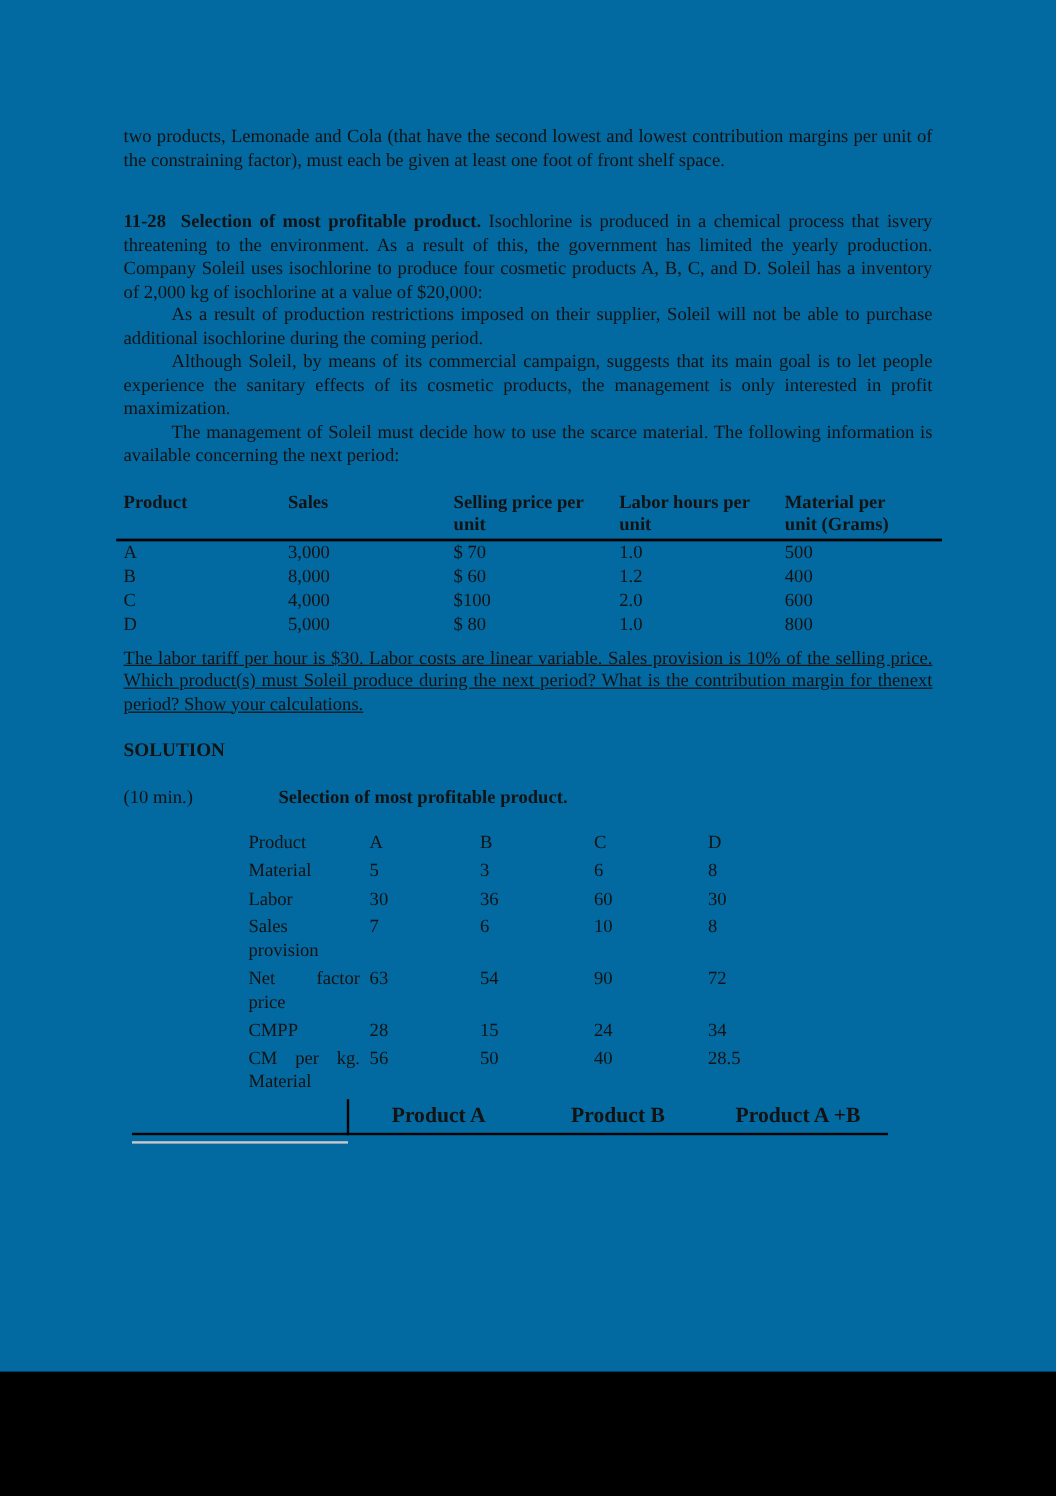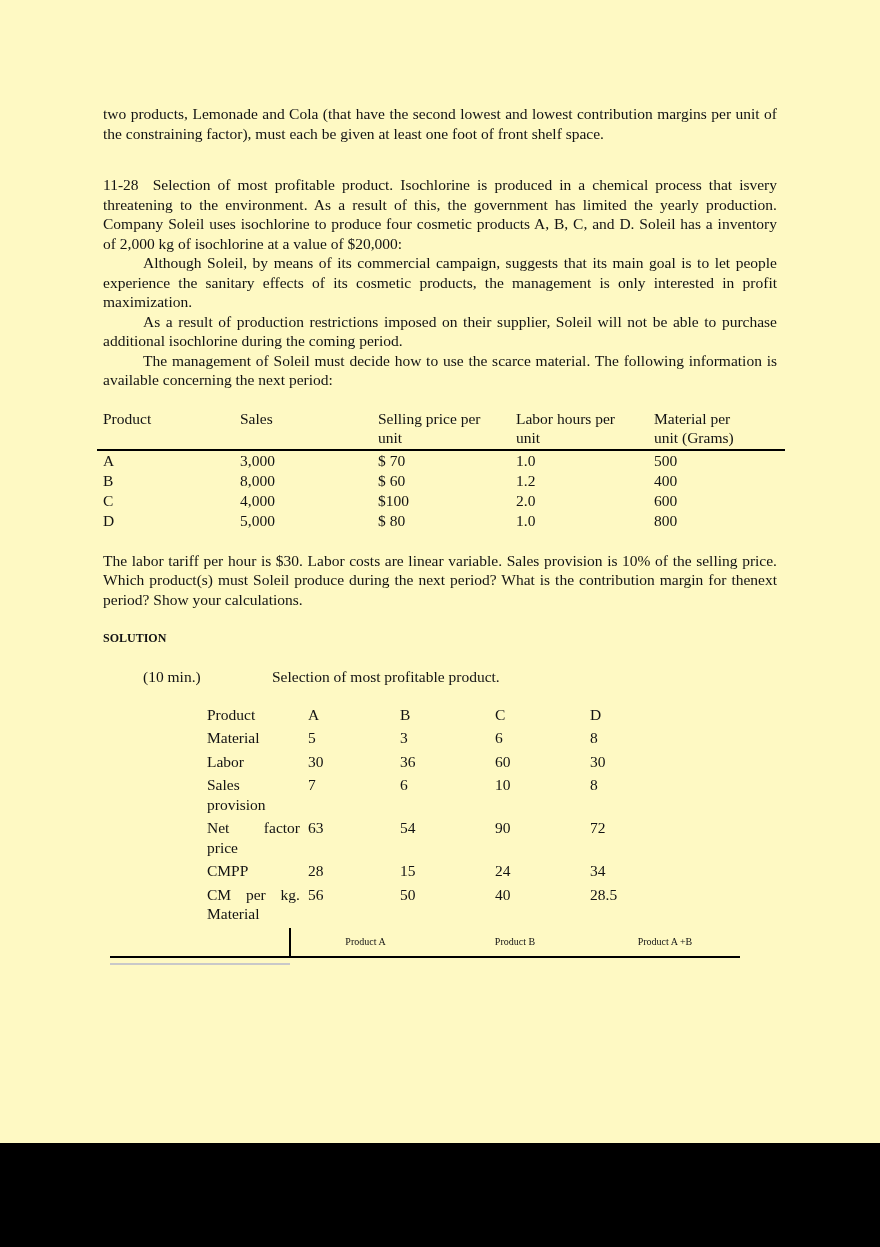--- a/index.html
+++ b/index.html
@@ -1,73 +1,73 @@
 <!DOCTYPE html>
 <html><head>
 <meta charset="utf-8">
 <style>
   html,body { margin:0; padding:0; background:#ffffff; }
   .screen {
     position:relative; width:880px; height:1247px; overflow:hidden;
-    background:#fef9c3; color:#131313;
+    background:#0369a1; color:#131313;
     font-family:"Liberation Serif","DejaVu Serif",serif;
     font-size:15.5px; line-height:19.5px;
   }
   .content { position:absolute; left:103px; top:0; width:674px; padding-top:104px; }
   p { margin:0; }
   .para { text-align:justify; }
   .mt-problem { margin-top:32px; }
   .ind { text-indent:40px; text-align:justify; }
-  b, th, .bold { font-weight:normal; }
+  b, th, .bold { font-weight:bold; }
 
   
   table.dt { border-collapse:collapse; table-layout:fixed; width:688px; margin:19px 0 0 -6px; }
   table.dt th, table.dt td { text-align:left; vertical-align:top; padding:0; line-height:19.5px; font-size:15.5px; }
   table.dt th { white-space:pre-line; border-bottom:2px solid #000000; padding-bottom:1px; }
   table.dt th:first-child, table.dt td:first-child { padding-left:6px; }
   table.dt .c1 { width:143px; } table.dt .c2 { width:138px; } table.dt .c3 { width:138px; }
   table.dt .c4 { width:138px; } table.dt .c5 { width:131px; }
   table.dt td { padding-top:0.5px; }
 
-  .q { margin-top:20px; }
-  h3.sol-h { margin:19px 0 0 0; font-size:12px; line-height:20px; }
+  .q { margin-top:8px;text-decoration:underline; }
+  h3.sol-h { margin:19px 0 0 0; font-size:16px; line-height:20px; }
   .minline { display:flex; margin-top:19px; }
-  .minline .time { width:129px; flex:0 0 129px;margin-left:40px; }
+  .minline .time { width:129px; flex:0 0 129px; }
 
   
   table.sol { border-collapse:collapse; table-layout:fixed; width:480px; margin:16px 0 0 104px; }
   table.sol td { vertical-align:top; padding:2px 0; line-height:19.5px; font-size:15.5px; text-align:left; }
   table.sol td:first-child { width:101px; padding-right:8px; white-space:pre-line;
     text-align:justify; text-align-last:justify; box-sizing:border-box; }
   table.sol td:nth-child(2) { width:92px; }
   table.sol td:nth-child(3) { width:95px; }
   table.sol td:nth-child(4) { width:95px; }
   table.sol td:nth-child(5) { width:97px; }
 
   
   table.comp { border-collapse:collapse; table-layout:fixed; width:630px; margin:2px 0 0 7px; }
-  table.comp th { height:28px; box-sizing:border-box; font-size:10px; text-align:center;
+  table.comp th { height:28px; box-sizing:border-box; font-size:18px; text-align:center;
     vertical-align:bottom; padding:4px 0 5px 0; border-bottom:2px solid #000000; }
   table.comp th.stub { width:180px; border-right:2px solid #000000; }
   .ghost-line { width:180px; height:2px; background:#c9c9c9; margin:5px 0 0 7px; }
 
   .bottom-bar { position:absolute; left:0; top:1143px; width:880px; height:104px; background:#000000; }
 </style>
 </head>
 <body>
 
 <div class="screen">
   <div class="content">
 
     <p class="para">two products, Lemonade and Cola (that have the second lowest and lowest contribution margins per unit of the constraining factor), must each be given at least one foot of front shelf space.</p>
 
     <p class="para mt-problem"><b>11-28&nbsp; Selection of most profitable product.</b><span> Isochlorine is produced in a chemical process that isvery threatening to the environment. As a result of this, the government has limited the yearly production. Company Soleil uses isochlorine to produce four cosmetic products A, B, C, and D. Soleil has a inventory of 2,000 kg of isochlorine at a value of $20,000:</span></p>
 
+    <p class="ind">As a result of production restrictions imposed on their supplier, Soleil will not be able to purchase additional isochlorine during the coming period.</p>
     <p class="ind">Although Soleil, by means of its commercial campaign, suggests that its main goal is to let people experience the sanitary effects of its cosmetic products, the management is only interested in profit maximization.</p>
-    <p class="ind">As a result of production restrictions imposed on their supplier, Soleil will not be able to purchase additional isochlorine during the coming period.</p>
     <p class="ind">The management of Soleil must decide how to use the scarce material. The following information is available concerning the next period:</p>
 
     <table class="dt">
       <colgroup>
         <col class="c1">
           <col class="c2">
           <col class="c3">
           <col class="c4">
           <col class="c5">
       </colgroup>

